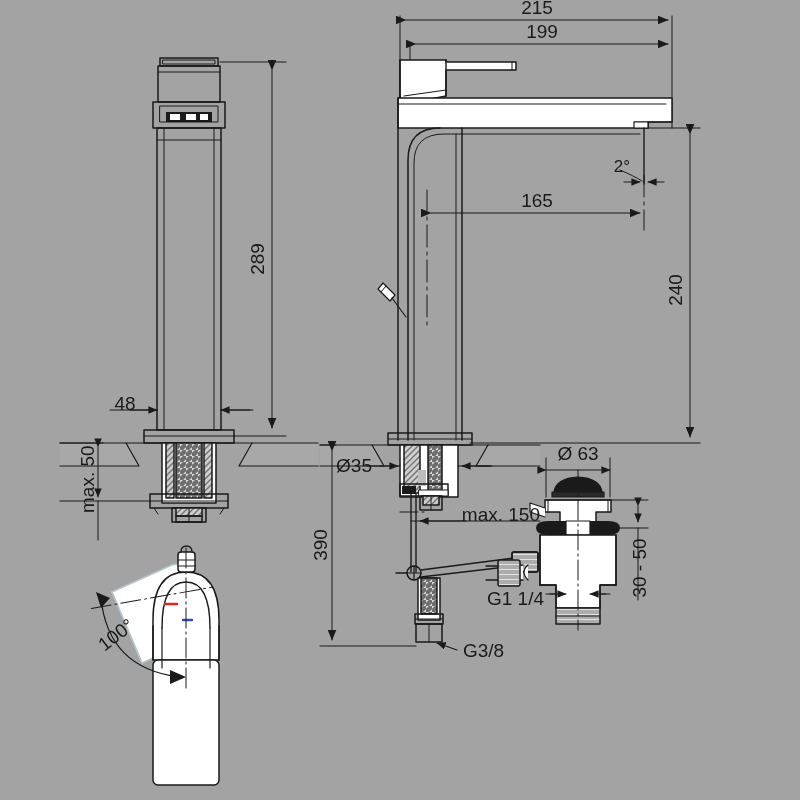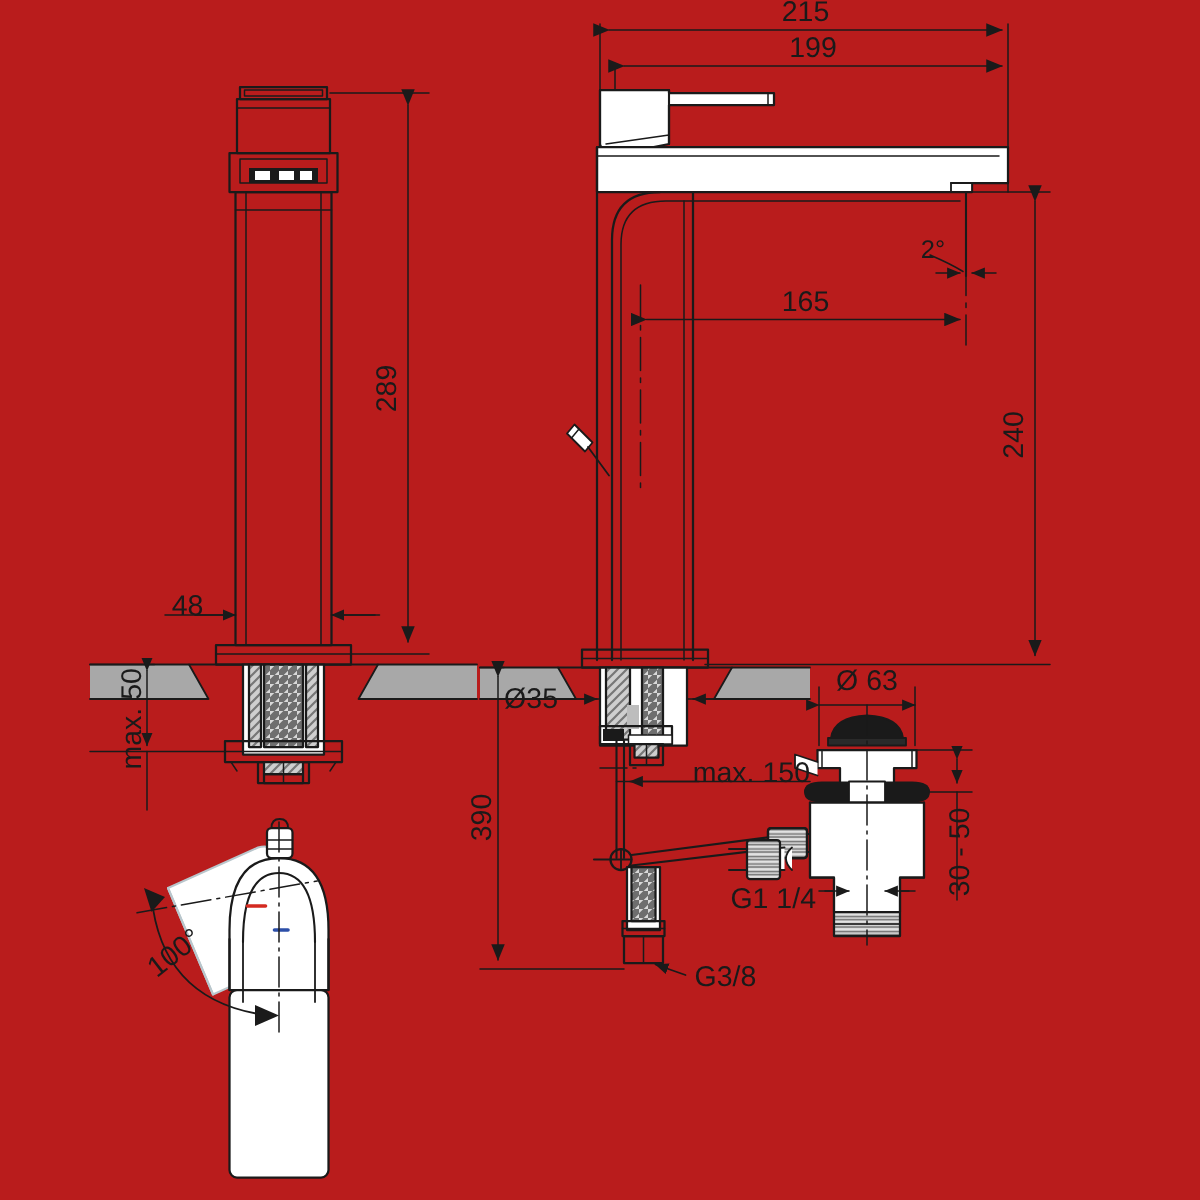--- a/index.html
+++ b/index.html
@@ -1,18 +1,18 @@
 <!DOCTYPE html>
 <html><head>
 <meta charset="utf-8">
 <style>
   html,body{margin:0;padding:0;background:#ffffff;}
   body{width:800px;height:800px;overflow:hidden;
        font-family:"Liberation Sans","DejaVu Sans",sans-serif;}
-  #sheet{position:relative;width:800px;height:800px;background:#b91c1c;}
+  #sheet{position:relative;width:800px;height:800px;background:#a3a3a3;}
   svg{display:block;}
   .dimtext{font-family:"Liberation Sans","DejaVu Sans",sans-serif;
            font-size:19px;fill:#1a1a1a;}
   .dimtext.sm{font-size:17px;}
 </style>
 </head>
 <body>
 
 <div id="sheet">
 <svg width="800" height="800" viewBox="0 0 800 800">

